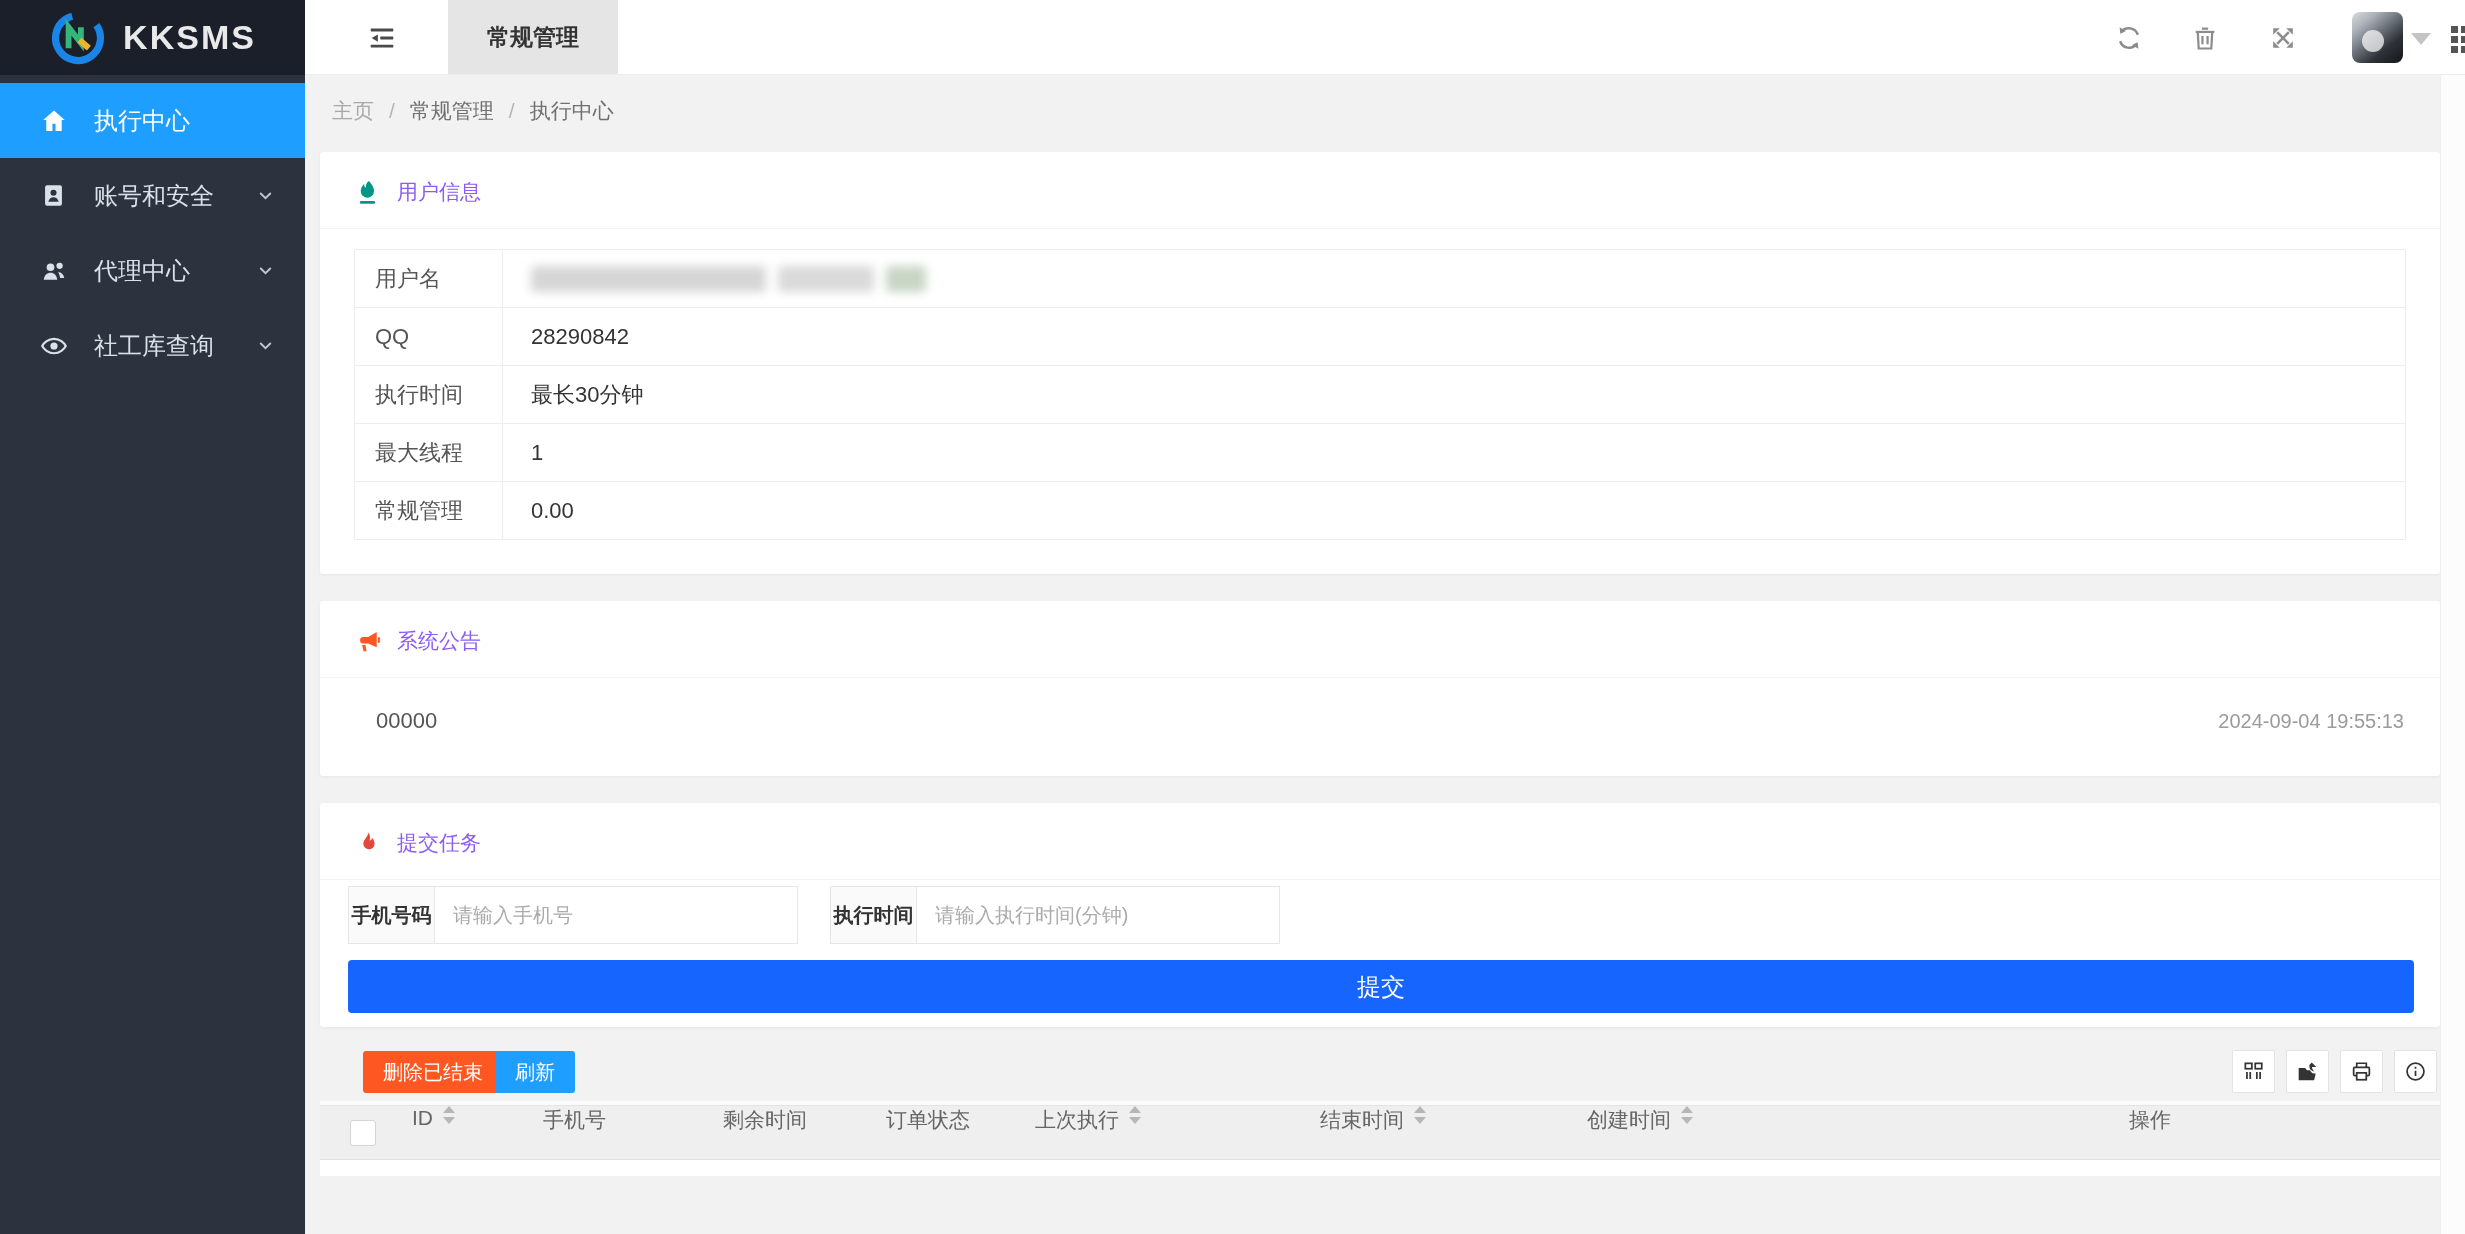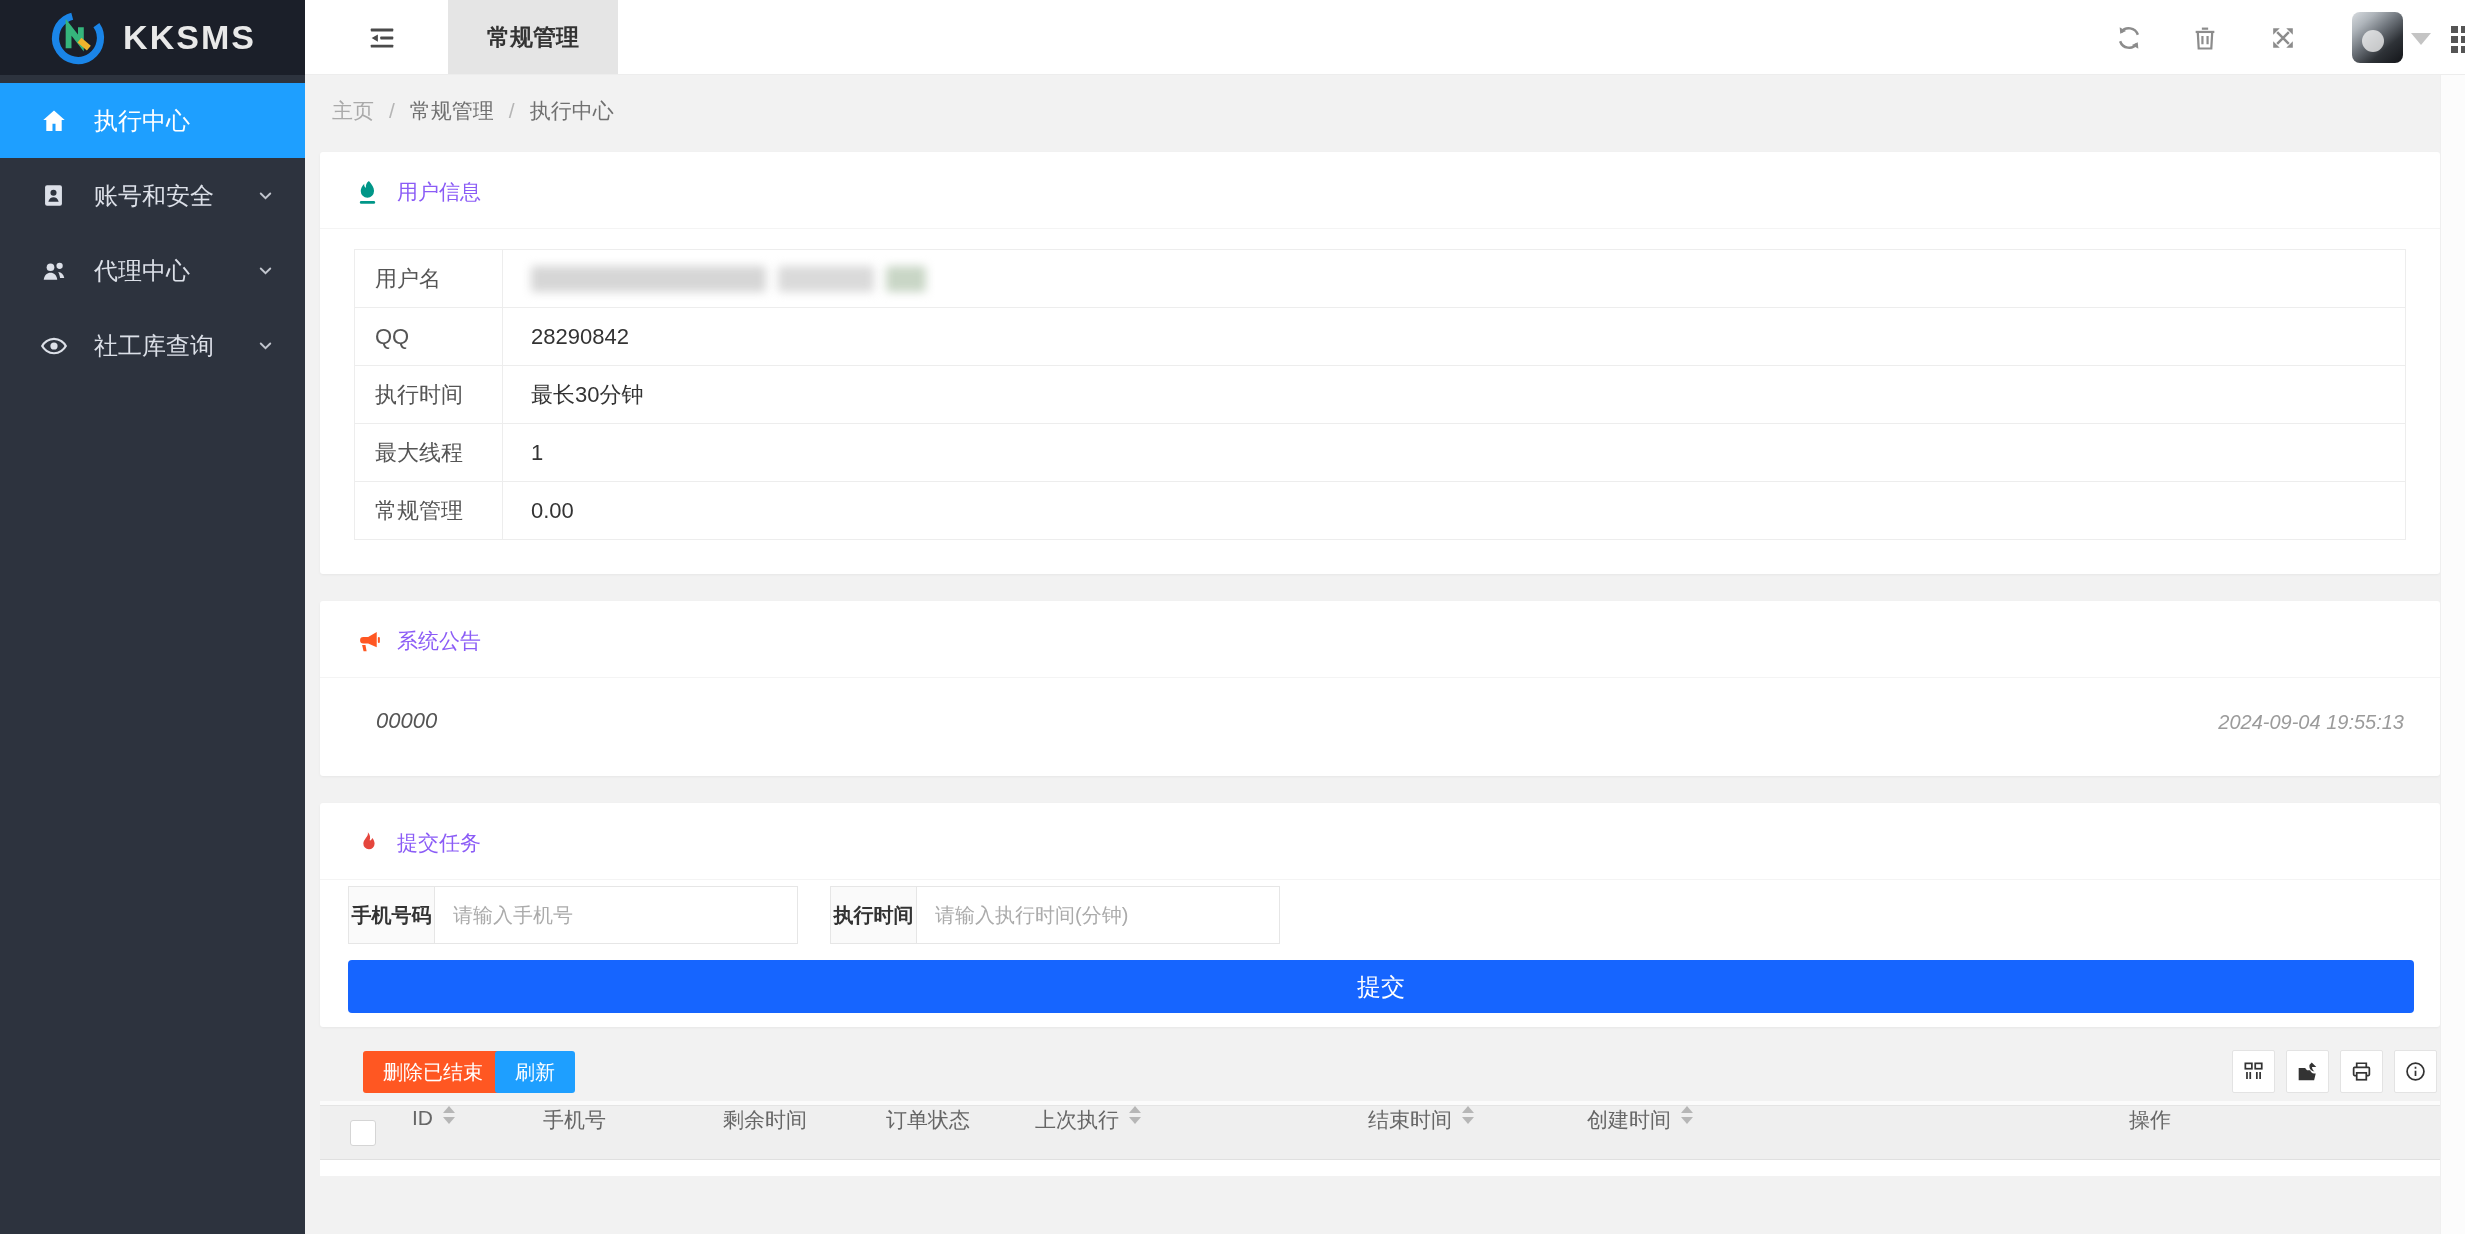--- a/index.html
+++ b/index.html
@@ -55,21 +55,21 @@
   .info-table td.lbl { width:148px; padding-left:20px; color:#555; }
   .info-table td.val { padding-left:28px; color:#333; }
   .redacted { display:flex; gap:12px; align-items:center; }
   .redacted i { display:block; height:26px; border-radius:3px; filter:blur(5px); }
   .redacted .r1 { width:235px; background:#D6D6D6; }
   .redacted .r2 { width:96px;  background:#DADADA; }
   .redacted .r3 { width:40px;  background:#C9D6C6; }
 
   
   .card-ann { margin-top:27px; }
-  .abody { display:flex; justify-content:space-between; align-items:flex-end; padding:30px 36px 42px 56px;font-style:italic; }
+  .abody { display:flex; justify-content:space-between; align-items:center; padding:30px 36px 42px 56px; }
   .ann-text { font-size:22px; color:#555; }
   .ann-time { font-size:20px; color:#9B9B9B; }
 
   
   .card-task { margin-top:27px; }
   .tbody { padding:6px 26px 14px 28px; }
   .form-row { display:flex; align-items:flex-start; }
   .fgroup { display:flex; }
   .fgroup + .fgroup { margin-left:32px; }
   .flabel { height:58px; width:87px; background:#FAFAFA; border:1px solid #E6E6E6; display:flex; align-items:center; justify-content:center; font-size:20px; font-weight:bold; color:#333; }
@@ -371,21 +371,21 @@
       <span class="th" style="left:566px">
         <span>订单状态</span>
       </span>
       <span class="th" style="left:715px">
         <span>上次执行</span>
         <span class="sort">
             <i class="up"></i>
             <i class="down"></i>
           </span>
       </span>
-      <span class="th" style="left:1048px">
+      <span class="th" style="left:1000px">
         <span>结束时间</span>
         <span class="sort">
             <i class="up"></i>
             <i class="down"></i>
           </span>
       </span>
       <span class="th" style="left:1267px">
         <span>创建时间</span>
         <span class="sort">
             <i class="up"></i>

